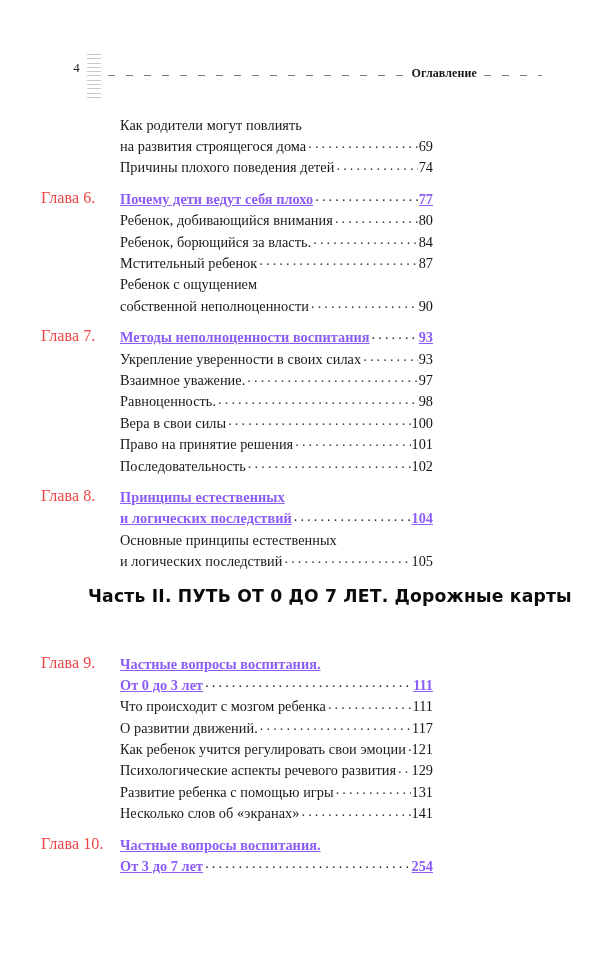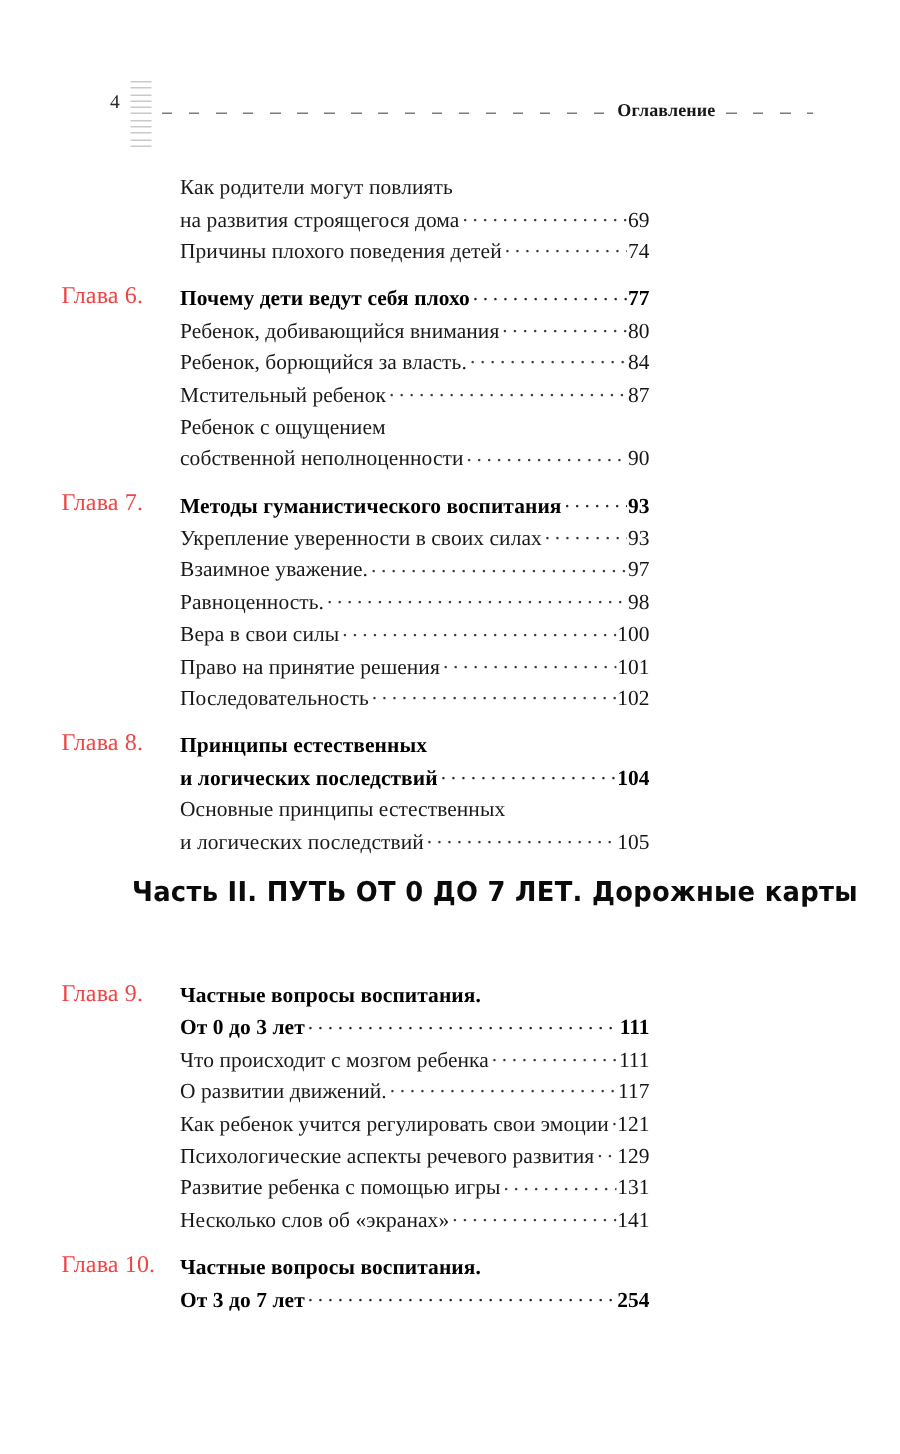--- a/index.html
+++ b/index.html
@@ -153,21 +153,21 @@
     flex: 0 0 auto;
     font-size: 14.3px;
     color: #141414;
     white-space: nowrap;
     text-align: right;
   }
   .pnum.empty { visibility: hidden; }
 
   
   .row.main .etitle,
-  .row.main .pnum { font-weight: bold; color: #000000; }
+  .row.main .pnum { font-weight: bold; color: #8b5cf6; text-decoration: underline; }
   .row.main .leader::before { color: #262626; }
 
   
   .row.sub .chaplabel { visibility: hidden; }
 
   .gap-sm { height: 10px; }
 
   
   .parthead {
     position: absolute;
@@ -282,21 +282,21 @@
         <span class="entry">
           <span class="etitle">собственной неполноценности</span>
           <span class="leader"></span>
           <span class="pnum">90</span>
         </span>
       </div>
       <div class="gap-sm"></div>
       <div class="row main">
         <span class="chaplabel">Глава 7.</span>
         <span class="entry">
-          <span class="etitle">Методы гуманистического воспитания</span>
+          <span class="etitle">Методы неполноценности воспитания</span>
           <span class="leader"></span>
           <span class="pnum">93</span>
         </span>
       </div>
       <div class="row sub">
         <span class="chaplabel empty"></span>
         <span class="entry">
           <span class="etitle">Укрепление уверенности в своих силах</span>
           <span class="leader"></span>
           <span class="pnum">93</span>

